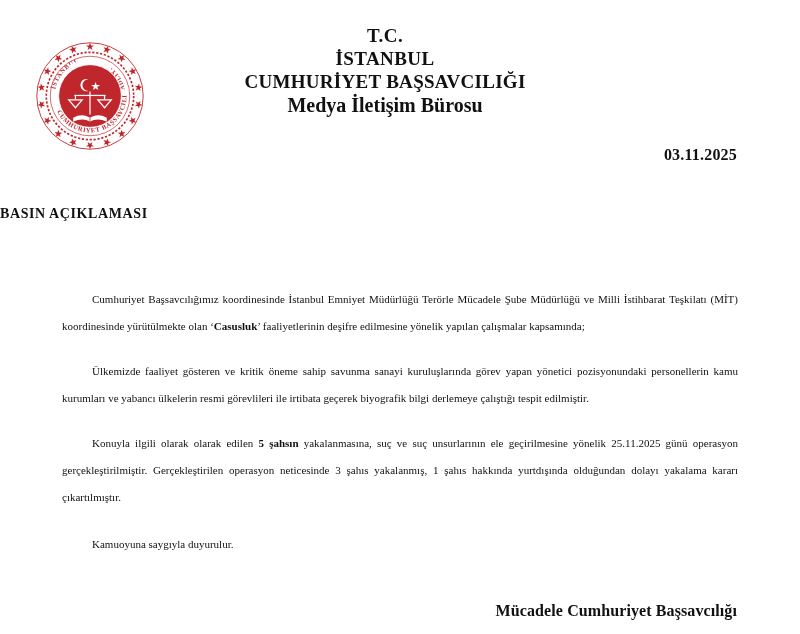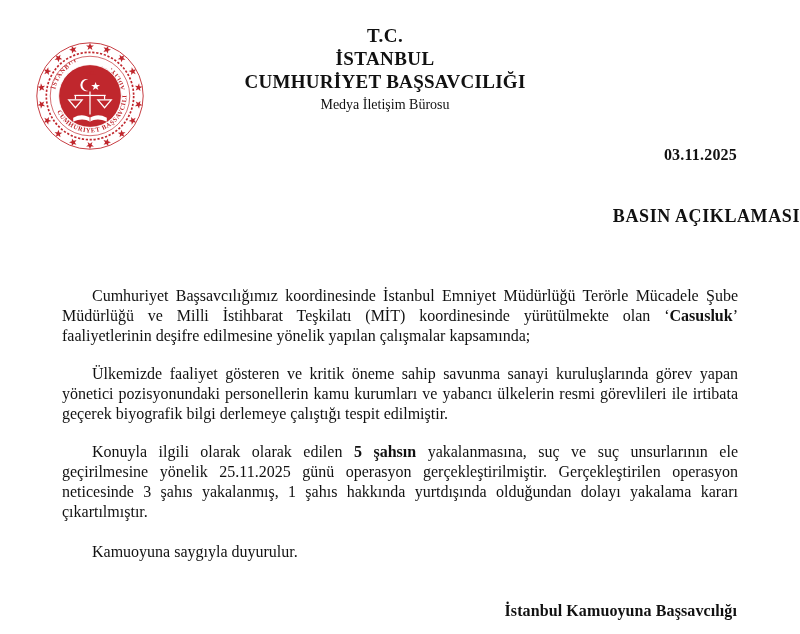--- a/index.html
+++ b/index.html
@@ -61,60 +61,60 @@
     letter-spacing: 0.4px;
     line-height: 23px;
   }
   .hline3 {
     font-size: 19px;
     font-weight: bold;
     letter-spacing: 0.3px;
     line-height: 23px;
   }
   .hline4 {
-    font-size: 14px;
-    font-weight: normal;
+    font-size: 20px;
+    font-weight: bold;
     line-height: 22px;
     padding-top: 1px;
   }
 
   
   .date-line {
     position: absolute;
     top: 146px;
     right: 63px;
     font-size: 16px;
     font-weight: bold;
     letter-spacing: 0.2px;
   }
 
   
   .doc-title {
     position: absolute;
     top: 206px;
     left: 0;
     width: 800px;
-    text-align: right;
-    font-size: 18px;
+    text-align: left;
+    font-size: 14px;
     font-weight: bold;
     letter-spacing: 0.6px;
   }
 
   
   .body-block {
     position: absolute;
     top: 286px;
     left: 62px;
     width: 676px;
   }
   .para {
     text-align: justify;
     text-justify: inter-word;
-    font-size: 16px;
-    line-height: 20px;
+    font-size: 11px;
+    line-height: 27px;
     text-indent: 30px;
     margin: 0 0 18px 0;
   }
   .para:last-child { margin-bottom: 4px; }
   .para b { font-weight: bold; }
 
   .closing {
     margin-top: 20px;
   }
 
@@ -257,15 +257,15 @@
 
   <div class="doc-title">BASIN AÇIKLAMASI</div>
 
   <div class="body-block">
     <p class="para"><span>Cumhuriyet Başsavcılığımız koordinesinde İstanbul Emniyet Müdürlüğü Terörle Mücadele Şube Müdürlüğü ve Milli İstihbarat Teşkilatı (MİT) koordinesinde yürütülmekte olan ‘</span><b>Casusluk</b><span>’ faaliyetlerinin deşifre edilmesine yönelik yapılan çalışmalar kapsamında;</span></p>
     <p class="para"><span>Ülkemizde faaliyet gösteren ve kritik öneme sahip savunma sanayi kuruluşlarında görev yapan yönetici pozisyonundaki personellerin kamu kurumları ve yabancı ülkelerin resmi görevlileri ile irtibata geçerek biyografik bilgi derlemeye çalıştığı tespit edilmiştir.</span></p>
     <p class="para"><span>Konuyla ilgili olarak olarak edilen </span><b>5 şahsın</b><span> yakalanmasına, suç ve suç unsurlarının ele geçirilmesine yönelik 25.11.2025 günü operasyon gerçekleştirilmiştir. Gerçekleştirilen operasyon neticesinde 3 şahıs yakalanmış, 1 şahıs hakkında yurtdışında olduğundan dolayı yakalama kararı çıkartılmıştır.</span></p>
     <p class="para closing"><span>Kamuoyuna saygıyla duyurulur.</span></p>
   </div>
 
-  <div class="signature">İstanbul Kamuoyuna Başsavcılığı</div>
+  <div class="signature">Mücadele Cumhuriyet Başsavcılığı</div>
 
 </div>
 
 </body></html>

